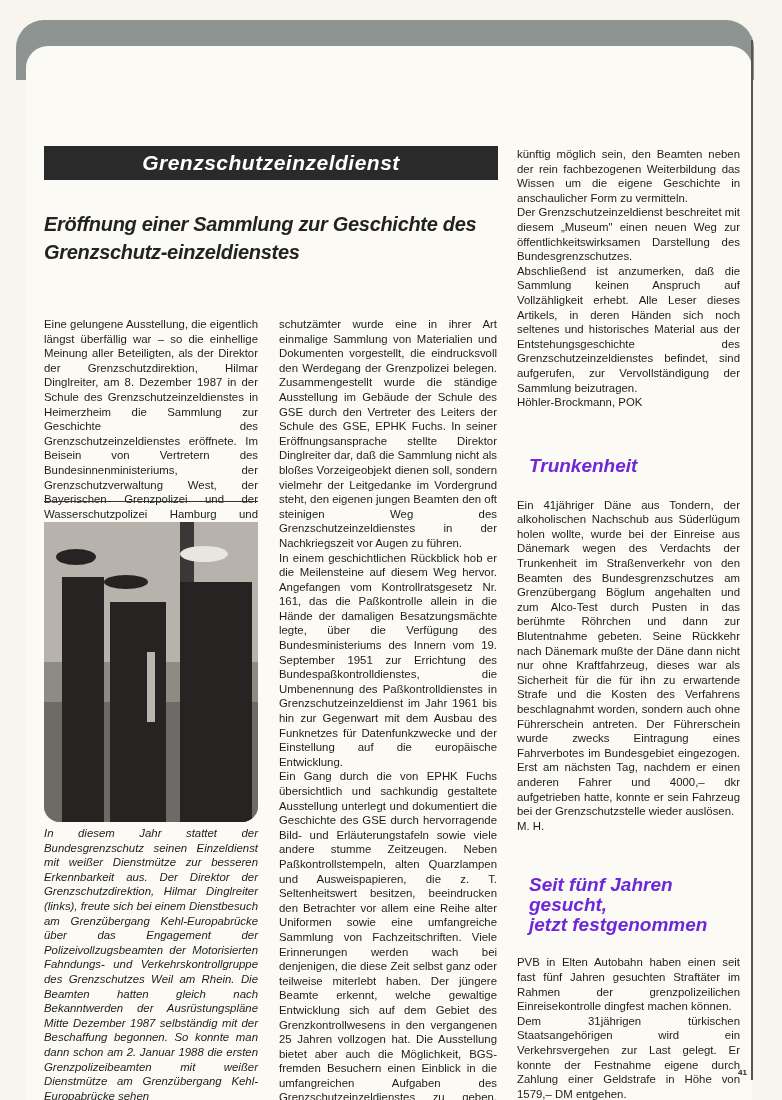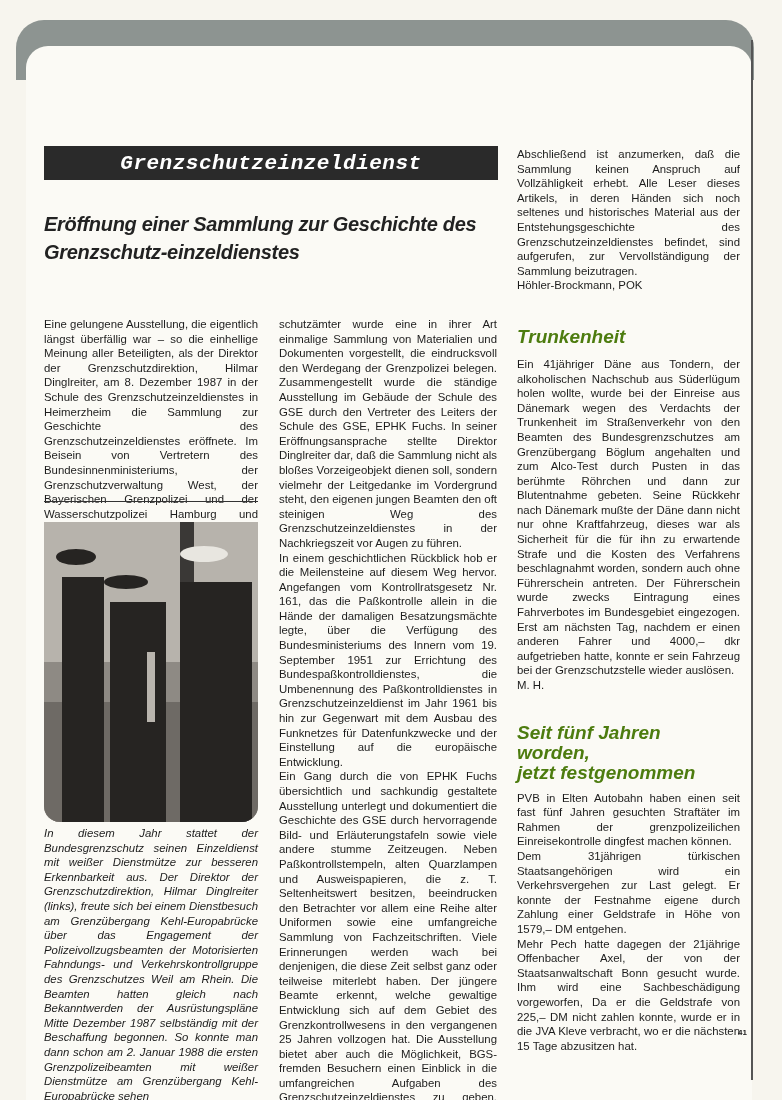--- a/index.html
+++ b/index.html
@@ -23,21 +23,21 @@
   .frame-right {
     position: absolute; left: 751px; top: 40px; width: 2px; height: 1040px;
     background: #555;
   }
   .rubric {
     position: absolute; left: 44px; top: 146px; width: 454px; height: 34px;
     background: #2a2a2a;
     color: #fff;
     font-weight: bold; font-style: italic;
     font-size: 21px; letter-spacing: 0.5px;
-    display: flex; align-items: center; justify-content: center; font-family: Liberation Mono, monospace;
+    display: flex; align-items: center; justify-content: center;
   }
   .headline {
     position: absolute; left: 44px; top: 210px; width: 460px;
     font-weight: 900; font-style: italic;
     font-size: 20px; line-height: 28px;
     letter-spacing: -0.3px;
     color: #222;
   }
   .col {
     position: absolute;
@@ -60,24 +60,24 @@
   }
   .caption {
     position: absolute; left: 44px; top: 826px; width: 214px;
     font-size: 11.4px; line-height: 14.6px; font-style: italic;
     text-align: justify;
   }
   .sign-right { text-align: left; }
   .subhead {
     font-weight: 900; font-style: italic;
     font-size: 19px; line-height: 20px;
-    margin: 0; color: #4d7c0f;
+    margin: 12px; color: #6d28d9;
   }
   .page-num {
-    position: absolute; left: 738px; top: 1028px; font-size: 8px; font-weight: bold;
+    position: absolute; left: 738px; top: 1068px; font-size: 8px; font-weight: bold;
   }
 </style>
 </head>
 <body>
 
 <div class="frame-top"></div>
 <div class="frame-inner"></div>
 <div class="frame-right"></div>
 
 <div class="rubric">Grenzschutzeinzeldienst</div>
@@ -113,35 +113,37 @@
   
 </div>
 
 <div class="col col2">
   <p>schutzämter wurde eine in ihrer Art einmalige Sammlung von Materialien und Dokumenten vorgestellt, die eindrucksvoll den Werdegang der Grenzpolizei belegen. Zusammengestellt wurde die ständige Ausstellung im Gebäude der Schule des GSE durch den Vertreter des Leiters der Schule des GSE, EPHK Fuchs. In seiner Eröffnungsansprache stellte Direktor Dinglreiter dar, daß die Sammlung nicht als bloßes Vorzeigeobjekt dienen soll, sondern vielmehr der Leitgedanke im Vordergrund steht, den eigenen jungen Beamten den oft steinigen Weg des Grenzschutzeinzeldienstes in der Nachkriegszeit vor Augen zu führen.</p>
   <p>In einem geschichtlichen Rückblick hob er die Meilensteine auf diesem Weg hervor. Angefangen vom Kontrollratsgesetz Nr. 161, das die Paßkontrolle allein in die Hände der damaligen Besatzungsmächte legte, über die Verfügung des Bundesministeriums des Innern vom 19. September 1951 zur Errichtung des Bundespaßkontrolldienstes, die Umbenennung des Paßkontrolldienstes in Grenzschutzeinzeldienst im Jahr 1961 bis hin zur Gegenwart mit dem Ausbau des Funknetzes für Datenfunkzwecke und der Einstellung auf die europäische Entwicklung.</p>
   <p>Ein Gang durch die von EPHK Fuchs übersichtlich und sachkundig gestaltete Ausstellung unterlegt und dokumentiert die Geschichte des GSE durch hervorragende Bild- und Erläuterungstafeln sowie viele andere stumme Zeitzeugen. Neben Paßkontrollstempeln, alten Quarzlampen und Ausweispapieren, die z. T. Seltenheitswert besitzen, beeindrucken den Betrachter vor allem eine Reihe alter Uniformen sowie eine umfangreiche Sammlung von Fachzeitschriften. Viele Erinnerungen werden wach bei denjenigen, die diese Zeit selbst ganz oder teilweise miterlebt haben. Der jüngere Beamte erkennt, welche gewaltige Entwicklung sich auf dem Gebiet des Grenzkontrollwesens in den vergangenen 25 Jahren vollzogen hat. Die Ausstellung bietet aber auch die Möglichkeit, BGS-fremden Besuchern einen Einblick in die umfangreichen Aufgaben des Grenzschutzeinzeldienstes zu geben. Durch die Einrichtung der Ausstellung bei der zentralen Fortbildungsstätte des Grenzschutzeinzeldienstes in Heimerzheim wird es zu-</p>
 </div>
 
 <div class="col col3">
+  <p>künftig möglich sein, den Beamten neben der rein fachbezogenen Weiterbildung das Wissen um die eigene Geschichte in anschaulicher Form zu vermitteln.</p>
+  <p>Der Grenzschutzeinzeldienst beschreitet mit diesem „Museum" einen neuen Weg zur öffentlichkeitswirksamen Darstellung des Bundesgrenzschutzes.</p>
   <p>Abschließend ist anzumerken, daß die Sammlung keinen Anspruch auf Vollzähligkeit erhebt. Alle Leser dieses Artikels, in deren Händen sich noch seltenes und historisches Material aus der Entstehungsgeschichte des Grenzschutzeinzeldienstes befindet, sind aufgerufen, zur Vervollständigung der Sammlung beizutragen.</p>
   <p class="sign-right">Höhler-Brockmann, POK</p>
 
   <div style="height:34px"></div>
   <h2 class="subhead">
     <span>Trunkenheit</span><br>
   </h2>
   <div style="height:10px"></div>
   <p>Ein 41jähriger Däne aus Tondern, der alkoholischen Nachschub aus Süderlügum holen wollte, wurde bei der Einreise aus Dänemark wegen des Verdachts der Trunkenheit im Straßenverkehr von den Beamten des Bundesgrenzschutzes am Grenzübergang Böglum angehalten und zum Alco-Test durch Pusten in das berühmte Röhrchen und dann zur Blutentnahme gebeten. Seine Rückkehr nach Dänemark mußte der Däne dann nicht nur ohne Kraftfahrzeug, dieses war als Sicherheit für die für ihn zu erwartende Strafe und die Kosten des Verfahrens beschlagnahmt worden, sondern auch ohne Führerschein antreten. Der Führerschein wurde zwecks Eintragung eines Fahrverbotes im Bundesgebiet eingezogen. Erst am nächsten Tag, nachdem er einen anderen Fahrer und 4000,– dkr aufgetrieben hatte, konnte er sein Fahrzeug bei der Grenzschutzstelle wieder auslösen.</p>
   <p class="sign-right">M. H.</p>
 
   <div style="height:30px"></div>
   <h2 class="subhead">
     <span>Seit fünf Jahren</span><br>
-    <span>worden,</span><br>
+    <span>gesucht,</span><br>
     <span>jetzt festgenommen</span>
   </h2>
   <div style="height:8px"></div>
   <p>PVB in Elten Autobahn haben einen seit fast fünf Jahren gesuchten Straftäter im Rahmen der grenzpolizeilichen Einreisekontrolle dingfest machen können.</p>
   <p>Dem 31jährigen türkischen Staatsangehörigen wird ein Verkehrsvergehen zur Last gelegt. Er konnte der Festnahme eigene durch Zahlung einer Geldstrafe in Höhe von 1579,– DM entgehen.</p>
   <p>Mehr Pech hatte dagegen der 21jährige Offenbacher Axel, der von der Staatsanwaltschaft Bonn gesucht wurde. Ihm wird eine Sachbeschädigung vorgeworfen, Da er die Geldstrafe von 225,– DM nicht zahlen konnte, wurde er in die JVA Kleve verbracht, wo er die nächsten 15 Tage abzusitzen hat.</p>
 
 </div>
 
 <div class="page-num">41</div>

